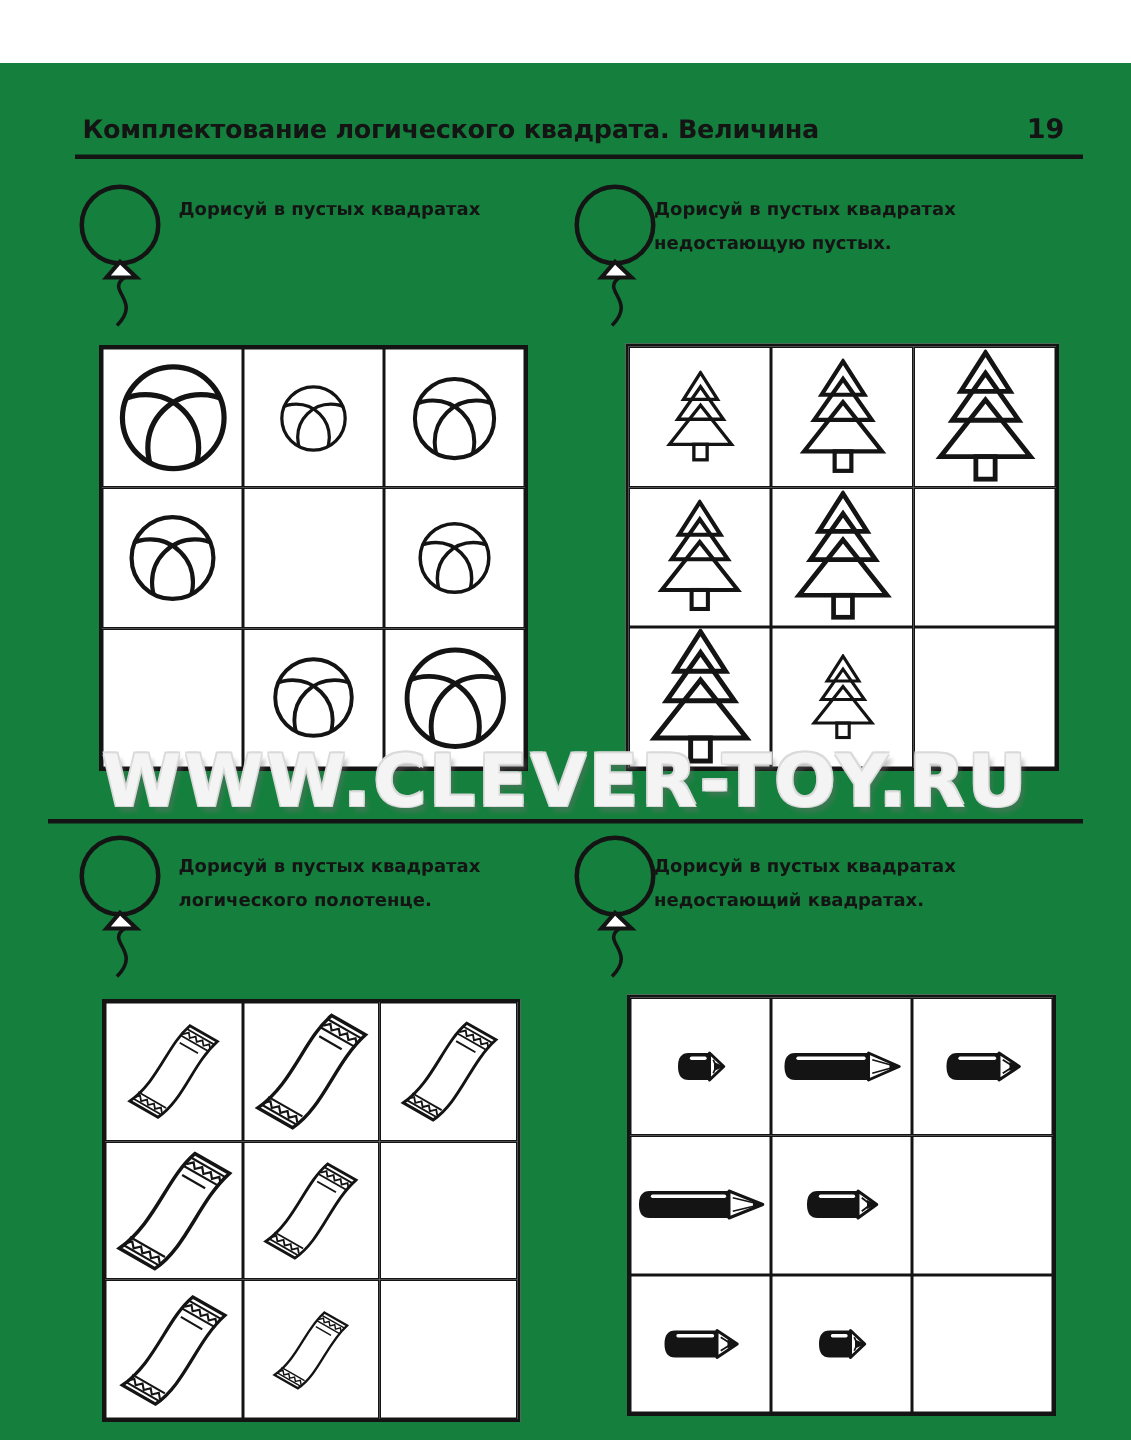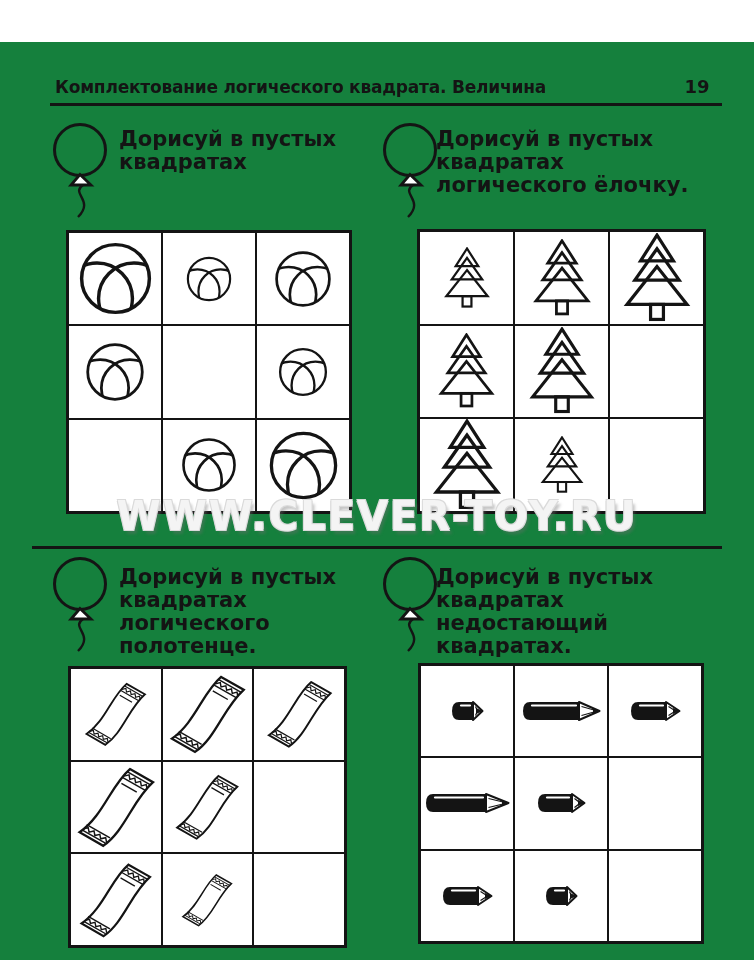--- a/index.html
+++ b/index.html
@@ -8,42 +8,42 @@
 
   
   .hdr-title{position:absolute;left:55px;top:35px;font-size:17px;font-weight:bold;letter-spacing:-0.2px;}
   .hdr-num{position:absolute;left:672px;top:34px;width:50px;text-align:center;font-size:18px;font-weight:bold;}
   .hdr-rule{position:absolute;left:50px;top:61px;width:672px;height:2.5px;background:#141414;}
 
   
   .balloon{position:absolute;width:62px;height:96px;}
   .b-a{left:50px;top:80px;} .b-b{left:380px;top:80px;}
   .b-c{left:50px;top:514px;} .b-d{left:380px;top:514px;}
-  .prompt{position:absolute;width:262px;font-size:21px;font-weight:bold;line-height:23px;}
+  .prompt{position:absolute;width:262px;font-size:12px;font-weight:bold;line-height:23px;}
   .p-a{left:119px;top:86px;} .p-b{left:436px;top:86px;}
   .p-c{left:119px;top:524px;} .p-d{left:436px;top:524px;}
 
   
   .grid{position:absolute;display:grid;grid-template-columns:repeat(3,1fr);grid-template-rows:repeat(3,1fr);
         border:2.5px solid #141414;background:#fff;}
   .grid-balls  {left:66px; top:188px;width:282px;height:280px;}
   .grid-trees  {left:417px;top:187px;width:285px;height:281px;}
   .grid-towels {left:68px; top:624px;width:275px;height:278px;}
   .grid-pencils{left:418px;top:621px;width:282px;height:277px;}
   .cell{border:1px solid #141414;display:flex;align-items:center;justify-content:center;overflow:hidden;}
   .cell svg{display:block;}
   .towel-rot{transform:rotate(36deg);}
 
   
   .mid-rule{position:absolute;left:32px;top:504px;width:690px;height:3px;background:#141414;}
   .bottom-rule{position:absolute;left:30px;top:955px;width:694px;height:2.5px;background:#aac6e0;opacity:.75;}
 
   
   .watermark{position:absolute;left:0;right:0;top:451px;text-align:center;
-             font-size:40px;font-weight:bold;letter-spacing:2px;
+             font-size:48px;font-weight:bold;letter-spacing:2px;
              color:#f4f4f4;z-index:5;pointer-events:none;
              text-shadow:-1px -1px 0 #dadada,1px -1px 0 #dadada,-1px 1px 0 #dadada,1px 1px 0 #dadada,
                          3px 4px 3px rgba(110,110,110,0.4);}
 </style>
 </head>
 <body>
 
 <div id="stage">
 
   <div class="hdr-title">Комплектование логического квадрата. Величина</div>
@@ -69,21 +69,21 @@
     <circle cx="30" cy="28" r="25.5" fill="none" stroke="#141414" stroke-width="3"></circle>
     <polygon points="30,52.5 21,63 41,63" fill="#fff" stroke="#141414" stroke-width="2.8"></polygon>
     <path d="M33,63 C20,72 45,78 28,95" fill="none" stroke="#141414" stroke-width="2.4"></path>
   </svg>
 
   <div class="prompt p-a">
     <div>Дорисуй в пустых квадратах</div>
   </div>
   <div class="prompt p-b">
     <div>Дорисуй в пустых квадратах</div>
-    <div>логического ёлочку.</div>
+    <div>недостающую пустых.</div>
   </div>
   <div class="prompt p-c">
     <div>Дорисуй в пустых квадратах</div>
     <div>логического полотенце.</div>
   </div>
   <div class="prompt p-d">
     <div>Дорисуй в пустых квадратах</div>
     <div>недостающий квадратах.</div>
   </div>
 

